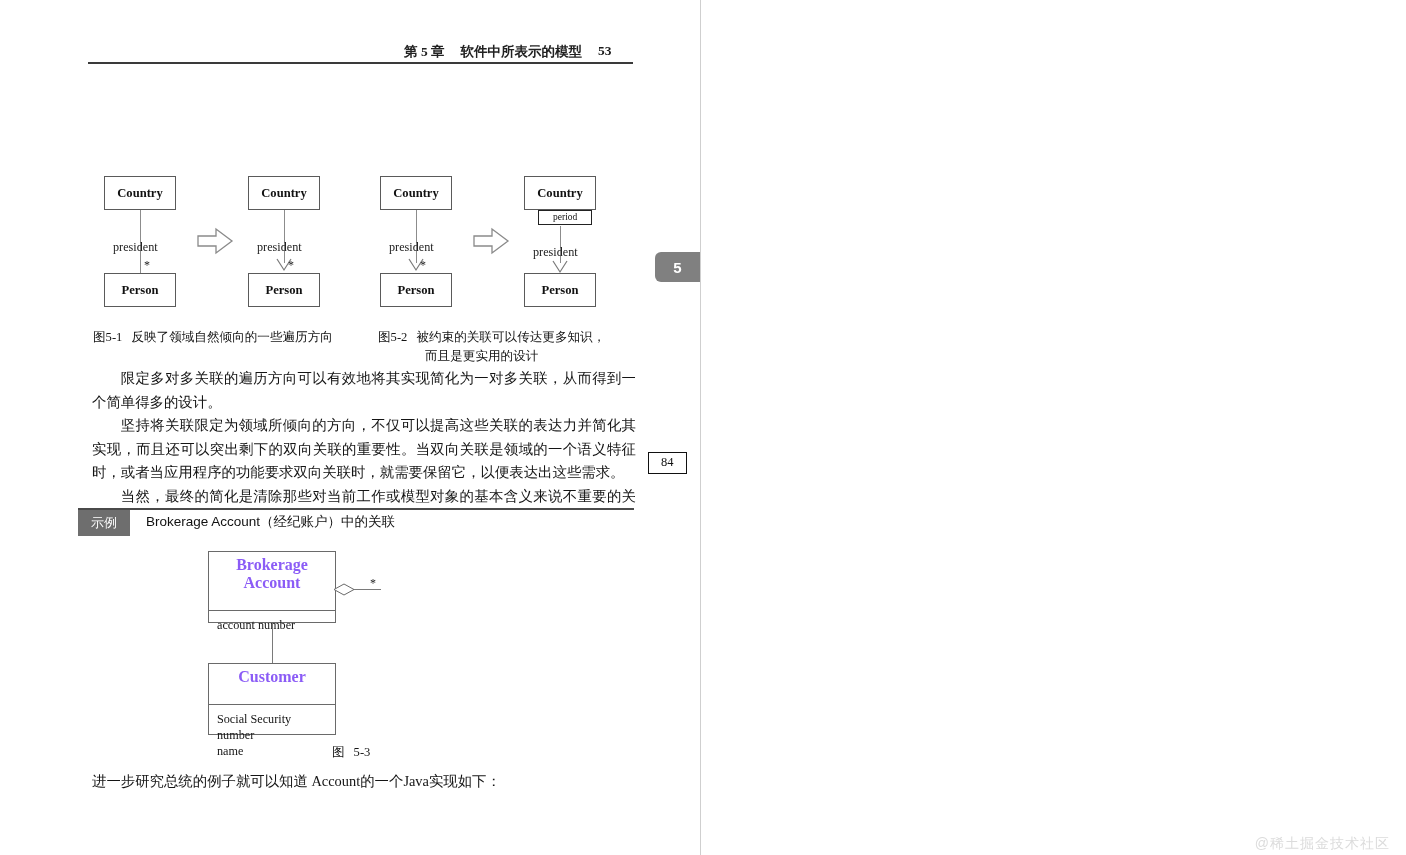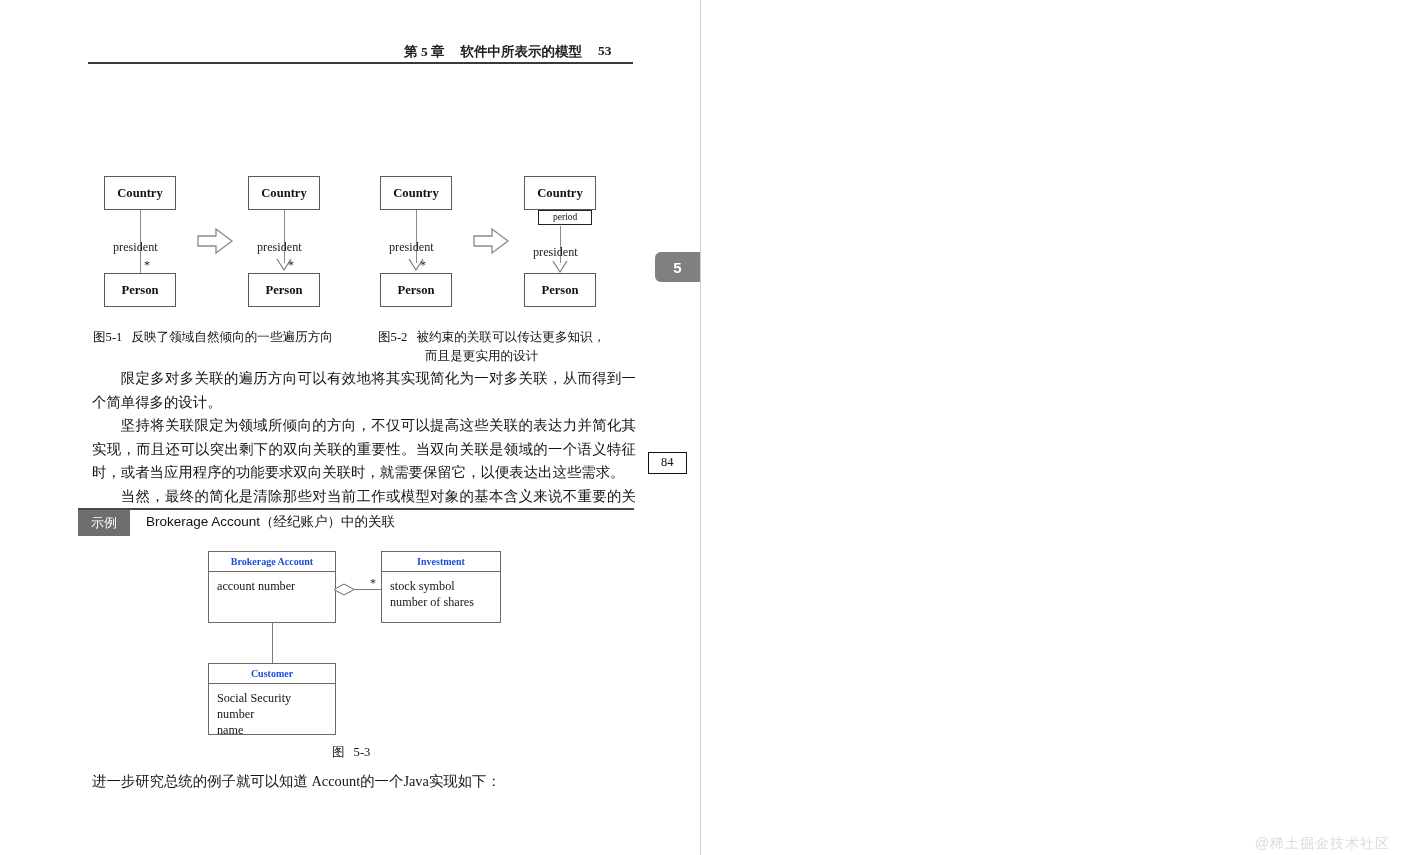--- a/index.html
+++ b/index.html
@@ -172,24 +172,24 @@
   
   .cls {
     position: absolute;
     border: 1px solid #6a6a6a;
     background: #fff;
   }
   .cls-name {
     text-align: center;
     font-family: "Liberation Serif", "DejaVu Serif", serif;
     font-weight: bold;
-    font-size: 10px;
-    padding: 4px 0 4px;
+    font-size: 16px;
+    padding: 4px 0 18px;
     border-bottom: 1px solid #6a6a6a;
-    color: #1d4ed8;
+    color: #8b5cf6;
   }
   .cls-attrs {
     font-family: "Liberation Serif", "DejaVu Serif", serif;
     font-size: 12.2px;
     line-height: 16px;
     padding: 6px 8px;
     color: #141414;
   }
   .conn { position: absolute; background: #7a7a7a; }
 
@@ -294,25 +294,20 @@
     <div class="example-rule-top"></div>
     <div class="example-tag">示例</div>
     <div class="example-tab-curve"></div>
     <div class="example-title">Brokerage Account（经纪账户）中的关联</div>
 
     <div class="cls" style="left:208px; top:551px; width:128px; height:72px;">
       <div class="cls-name">Brokerage Account</div>
       <div class="cls-attrs">account number</div>
     </div>
 
-    <div class="cls" style="left:381px; top:551px; width:120px; height:72px;">
-      <div class="cls-name">Investment</div>
-      <div class="cls-attrs" style="white-space:pre-line;">stock symbol
-number of shares</div>
-    </div>
 
     <div class="conn" style="left:351px; top:589px; width:30px; height:1px;"></div>
     <svg style="position:absolute; left:333px; top:583px;" width="22" height="13" viewBox="0 0 22 13">
       <polygon points="1,6.5 11,1 21,6.5 11,12" fill="#ffffff" stroke="#6a6a6a" stroke-width="1"></polygon>
     </svg>
     <div class="star" style="left:370px; top:576px;">*</div>
 
     <div class="conn" style="left:272px; top:623px; width:1px; height:40px;"></div>
 
     <div class="cls" style="left:208px; top:663px; width:128px; height:72px;">

